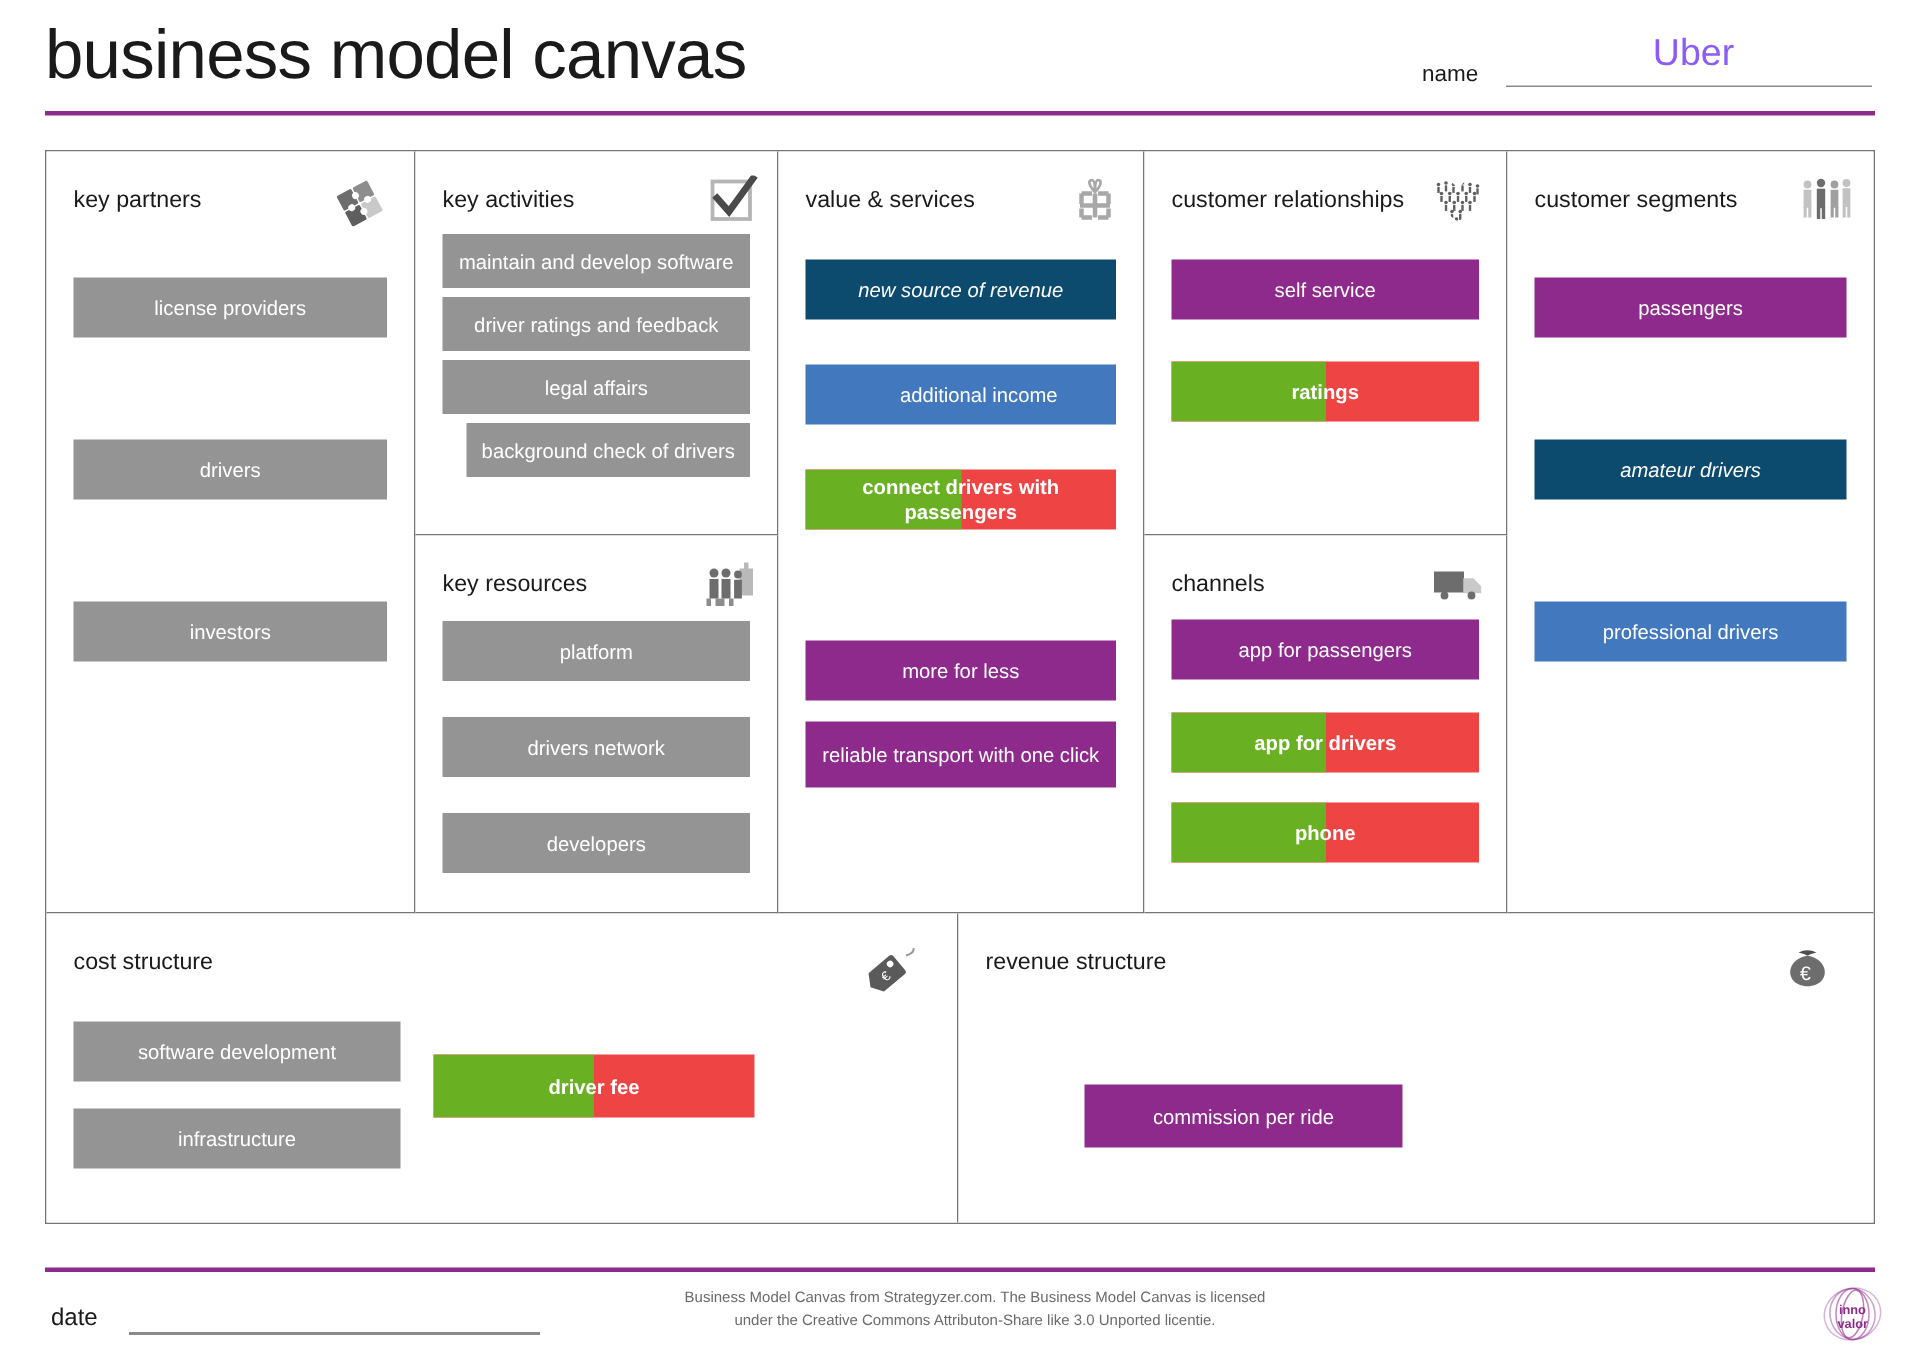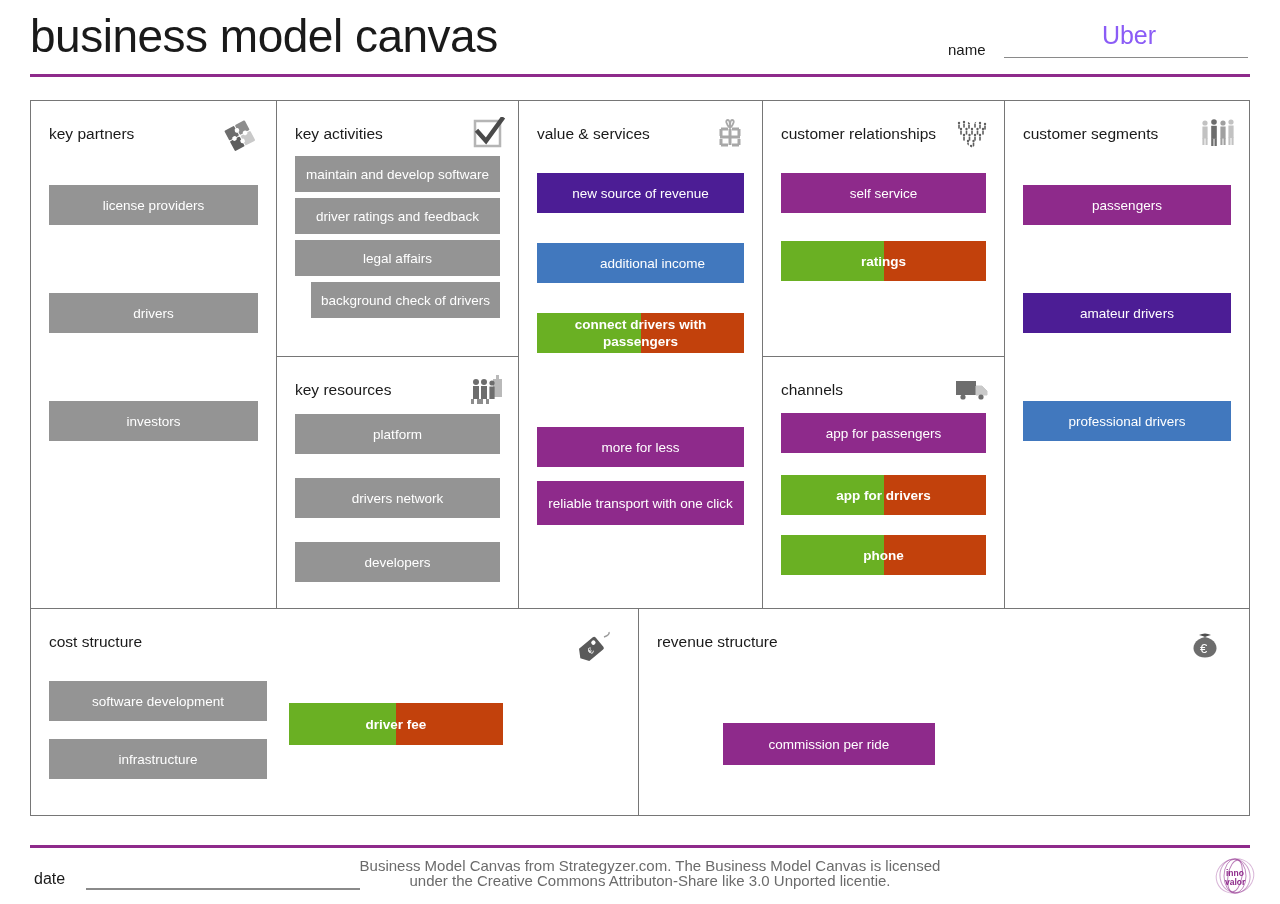--- a/index.html
+++ b/index.html
@@ -134,24 +134,24 @@
   }
   .note span.note-text { position: relative; z-index: 2; }
   .note.split::before {
     content: "";
     position: absolute;
     left: 0; top: 0; bottom: 0;
     width: 50%;
     z-index: 1;
   }
   .note.gray  { background: #949494; }
-  .note.green { background: #4c1d95; }
+  .note.green { background: #0c4a6e; font-style: italic; }
   .note.blue  { background: #4178BE; }
   .note.purple{ background: #8E2A8B; }
-  .note.split.greenblue { background: #c2410c; }
+  .note.split.greenblue { background: #ef4444; }
   .note.split.greenblue::before { background: #6AB023; }
   .note.split .note-text { font-weight: bold; }
 
   
   .purple-rule-bottom {
     position: absolute;
     left: 30px;
     right: 30px;
     top: 845px;
     height: 3px;
@@ -171,21 +171,21 @@
     width: 274px;
     height: 2px;
     background: #8a8a8a;
   }
   .credits {
     position: absolute;
     left: 340px;
     top: 858px;
     width: 620px;
     text-align: center;
-    font-size: 15px;
+    font-size: 10px;
     line-height: 15px;
     color: #6b6b6b;
   }
   .logo {
     position: absolute;
     right: 22px;
     top: 856px;
     width: 46px;
     height: 40px;
   }

